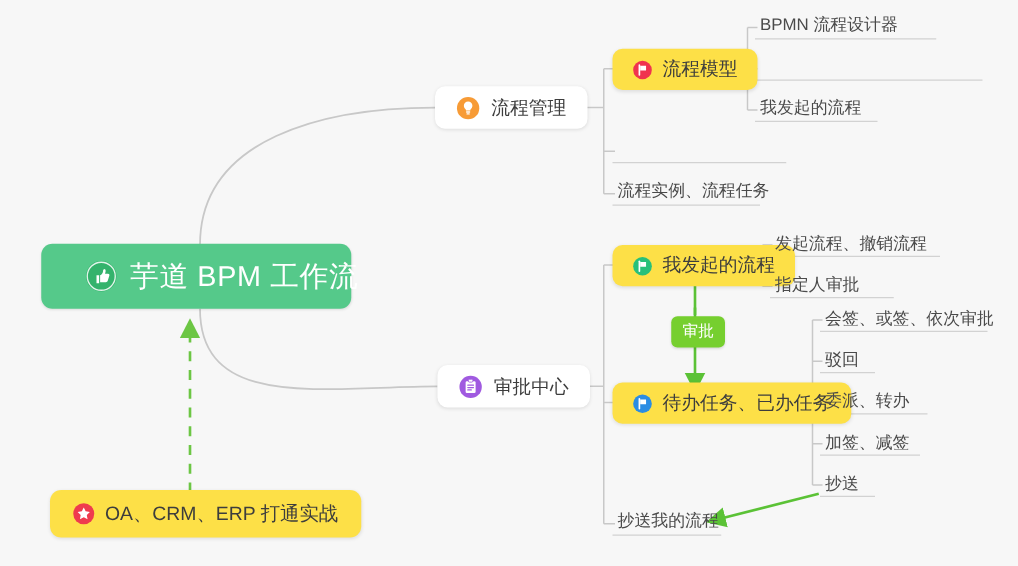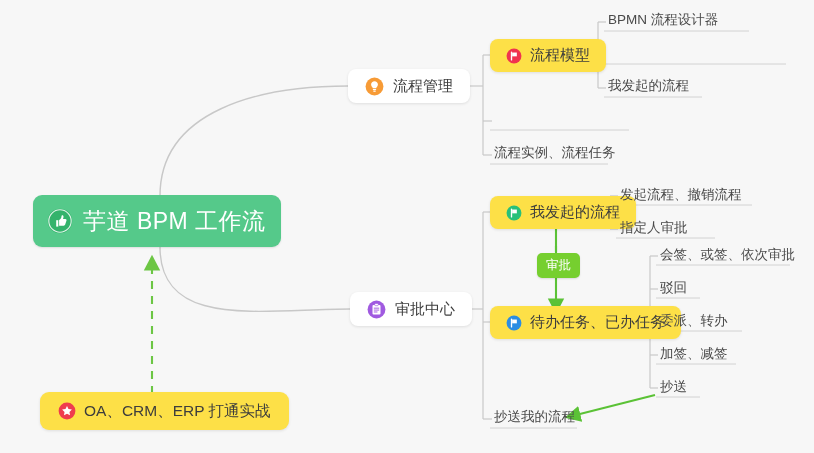--- a/index.html
+++ b/index.html
@@ -13,21 +13,21 @@
   #stage{position:absolute;left:0;top:0;width:814px;height:453px;}
   svg#wires{position:absolute;left:0;top:0;width:814px;height:453px;pointer-events:none;}
 
   
   .node{position:absolute;box-sizing:border-box;white-space:nowrap;}
 
   .root{
     left:33px;top:195px;width:248px;height:52px;
     background:#55c98a;border-radius:9px;
     display:flex;align-items:center;gap:10px;
-    padding:0 14px;
+    padding:0 35px;
     box-shadow:0 1px 2px rgba(0,0,0,.10);
   }
   .root .txt{color:#ffffff;font-size:23px;letter-spacing:.5px;}
 
   .branch{
     background:#ffffff;border-radius:8px;
     display:flex;align-items:center;gap:9px;
     padding:0 17px;height:34px;
     box-shadow:0 1px 3px rgba(0,0,0,.10);
   }

